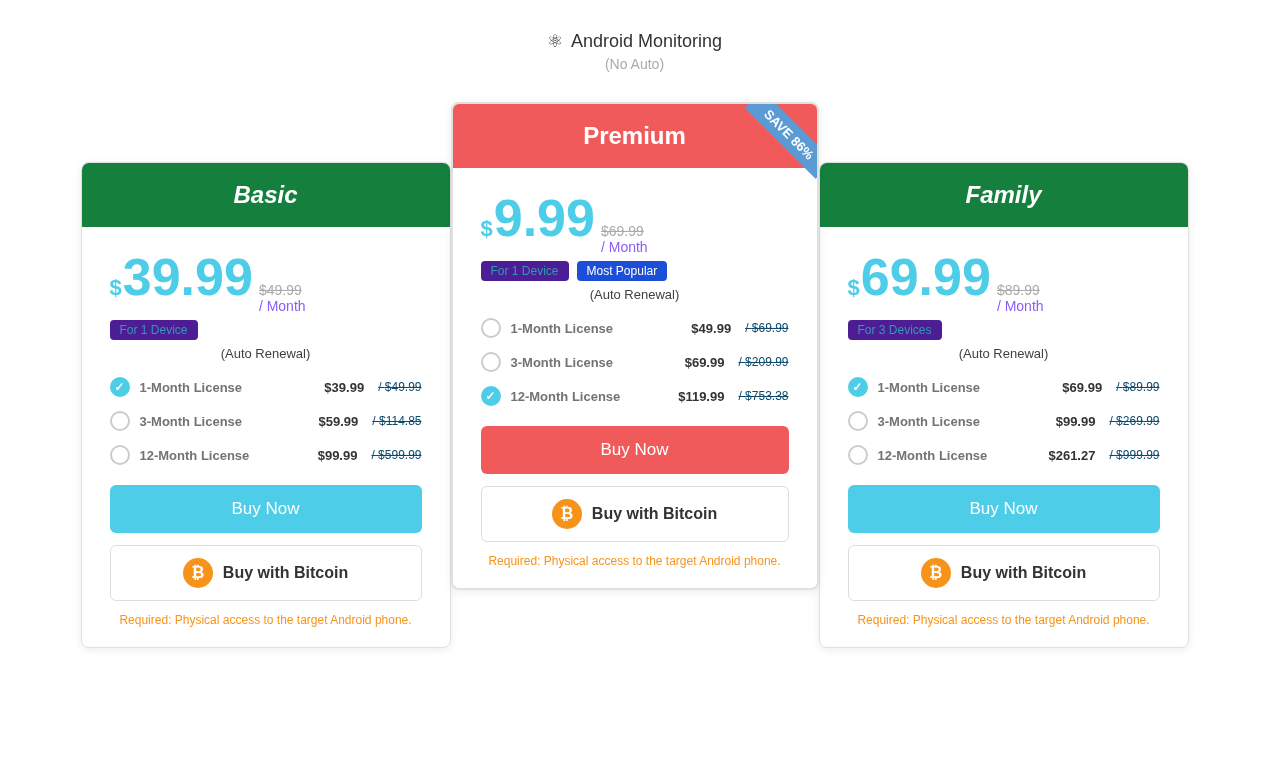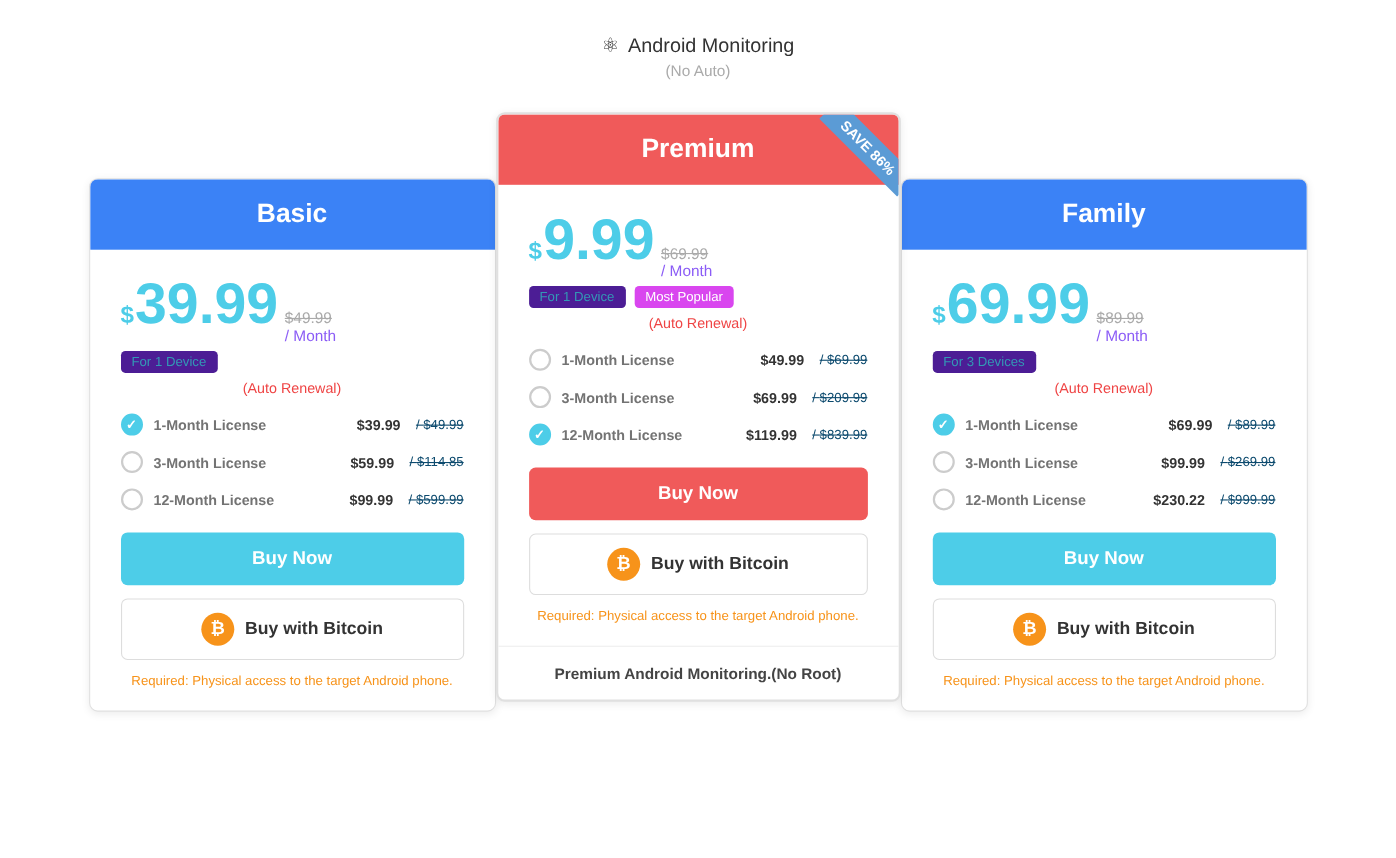--- a/index.html
+++ b/index.html
@@ -61,21 +61,21 @@
       margin-top: 60px;
       z-index: 1;
     }
     .card-header {
       padding: 18px 20px;
       text-align: center;
       color: #fff;
       font-size: 24px;
       font-weight: bold;
     }
-    .card-header.cyan { background: #3b82f6; }
+    .card-header.cyan { background: #15803d; font-style: italic; }
     .card-header.red { background: #f05a5a; }
     .card-body {
       padding: 24px 28px 20px;
     }
     .price-row {
       display: flex;
       align-items: baseline;
       margin-bottom: 6px;
     }
     .currency {
@@ -111,29 +111,29 @@
       margin-bottom: 6px;
     }
     .badge-device {
       background: #4c1d95;
       color: #3398b5;
       font-size: 12px;
       padding: 3px 10px;
       border-radius: 4px;
     }
     .badge-popular {
-      background: #d946ef;
+      background: #1d4ed8;
       color: #fff;
       font-size: 12px;
       padding: 3px 10px;
       border-radius: 4px;
     }
     .auto-renewal {
       font-size: 13px;
-      color: #ef4444;
+      color: #404040;
       margin-bottom: 16px;
       text-align: center;
     }
     .license-list {
       list-style: none;
       margin-bottom: 20px;
     }
     .license-item {
       display: flex;
       align-items: center;
@@ -176,21 +176,21 @@
       text-decoration: line-through;
       font-size: 12px;
       margin-left: 4px;
     }
     .btn-buynow {
       width: 100%;
       padding: 14px;
       border: none;
       border-radius: 6px;
       font-size: 17px;
-      font-weight: bold;
+      font-weight: normal;
       color: #fff;
       cursor: pointer;
       margin-bottom: 12px;
     }
     .btn-buynow.cyan { background: #4dcde8; }
     .btn-buynow.red { background: #f05a5a; }
     .btn-bitcoin {
       width: 100%;
       padding: 12px;
       border: 1px solid #ddd;
@@ -347,31 +347,30 @@
         <li class="license-item">
           <div class="radio-circle"></div>
           <span class="license-label">3-Month License</span>
           <span class="license-price">$69.99</span>
           <span class="license-old">/ <span>$209.99</span></span>
         </li>
         <li class="license-item">
           <div class="radio-circle checked"></div>
           <span class="license-label">12-Month License</span>
           <span class="license-price">$119.99</span>
-          <span class="license-old">/ <span>$839.99</span></span>
+          <span class="license-old">/ <span>$753.38</span></span>
         </li>
       </ul>
       <button class="btn-buynow red">Buy Now</button>
       <button class="btn-bitcoin">
         <div class="bitcoin-icon">₿</div>
         <span>Buy with Bitcoin</span>
       </button>
       <div class="required-note">Required: Physical access to the target Android phone.</div>
     </div>
-    <div class="section-bottom">Premium Android Monitoring.(No Root)</div>
   </div>
 
   <div class="card family">
     <div class="card-header cyan">
       <span>Family</span>
     </div>
     <div class="card-body">
       <div class="price-row">
         <span class="currency">$</span>
         <span class="price-main">69.99</span>
@@ -393,21 +392,21 @@
         </li>
         <li class="license-item">
           <div class="radio-circle"></div>
           <span class="license-label">3-Month License</span>
           <span class="license-price">$99.99</span>
           <span class="license-old">/ <span>$269.99</span></span>
         </li>
         <li class="license-item">
           <div class="radio-circle"></div>
           <span class="license-label">12-Month License</span>
-          <span class="license-price">$230.22</span>
+          <span class="license-price">$261.27</span>
           <span class="license-old">/ <span>$999.99</span></span>
         </li>
       </ul>
       <button class="btn-buynow cyan">Buy Now</button>
       <button class="btn-bitcoin">
         <div class="bitcoin-icon">₿</div>
         <span>Buy with Bitcoin</span>
       </button>
       <div class="required-note">Required: Physical access to the target Android phone.</div>
     </div>

